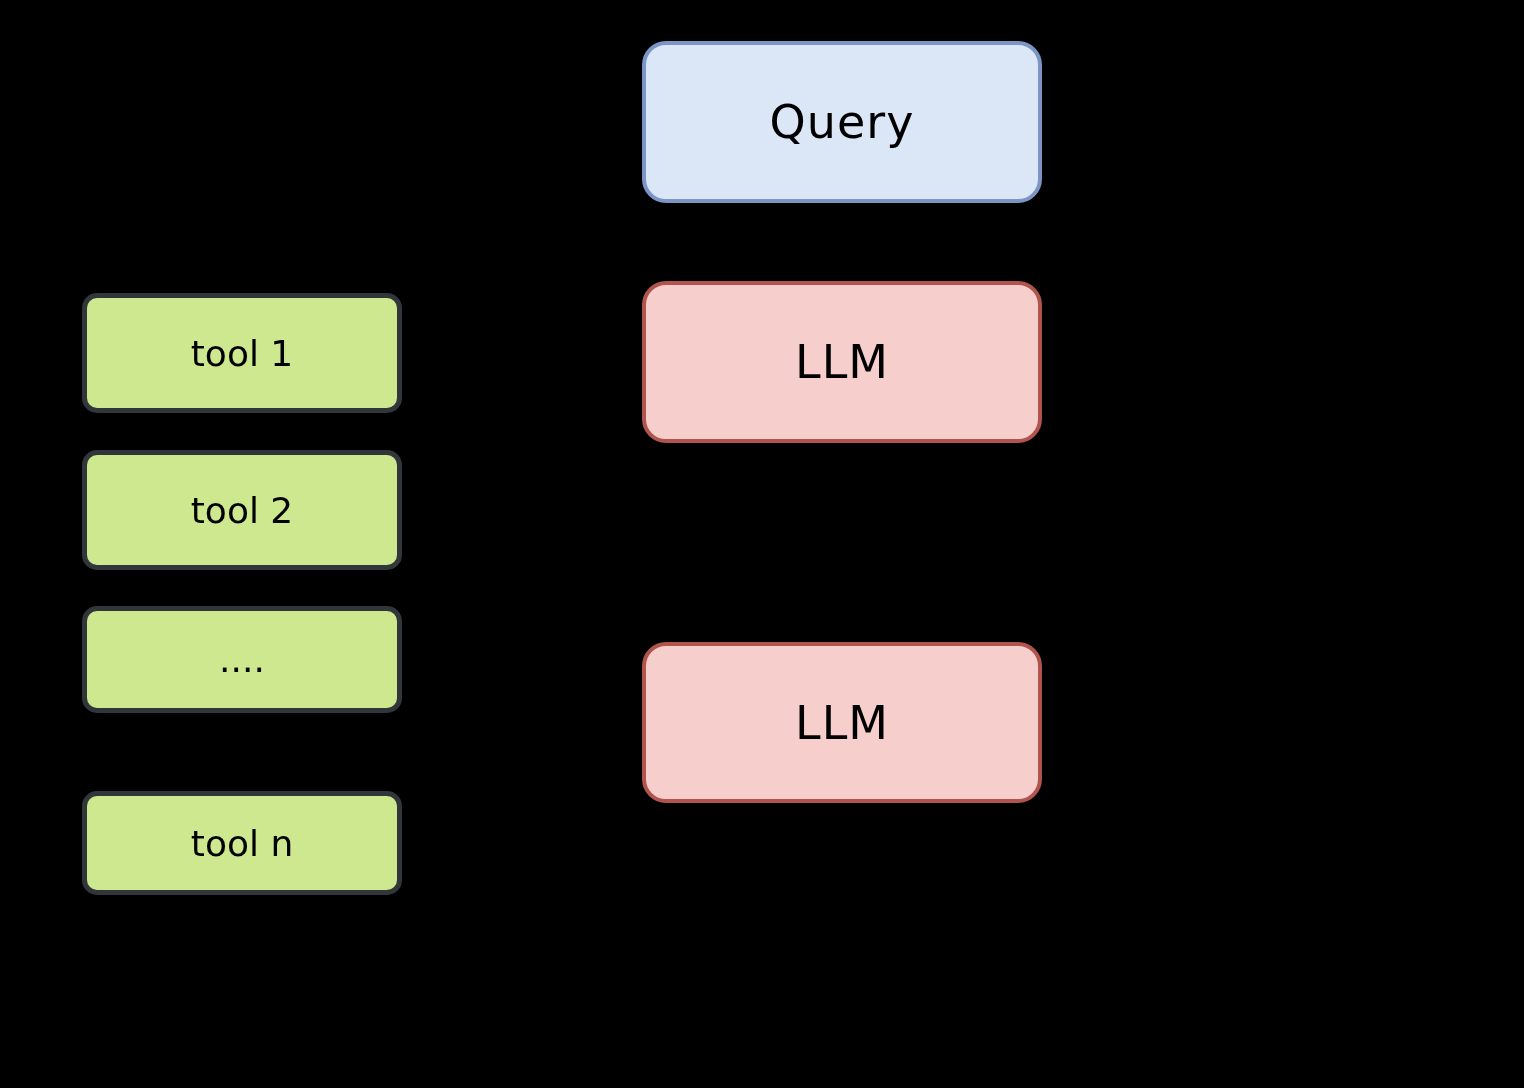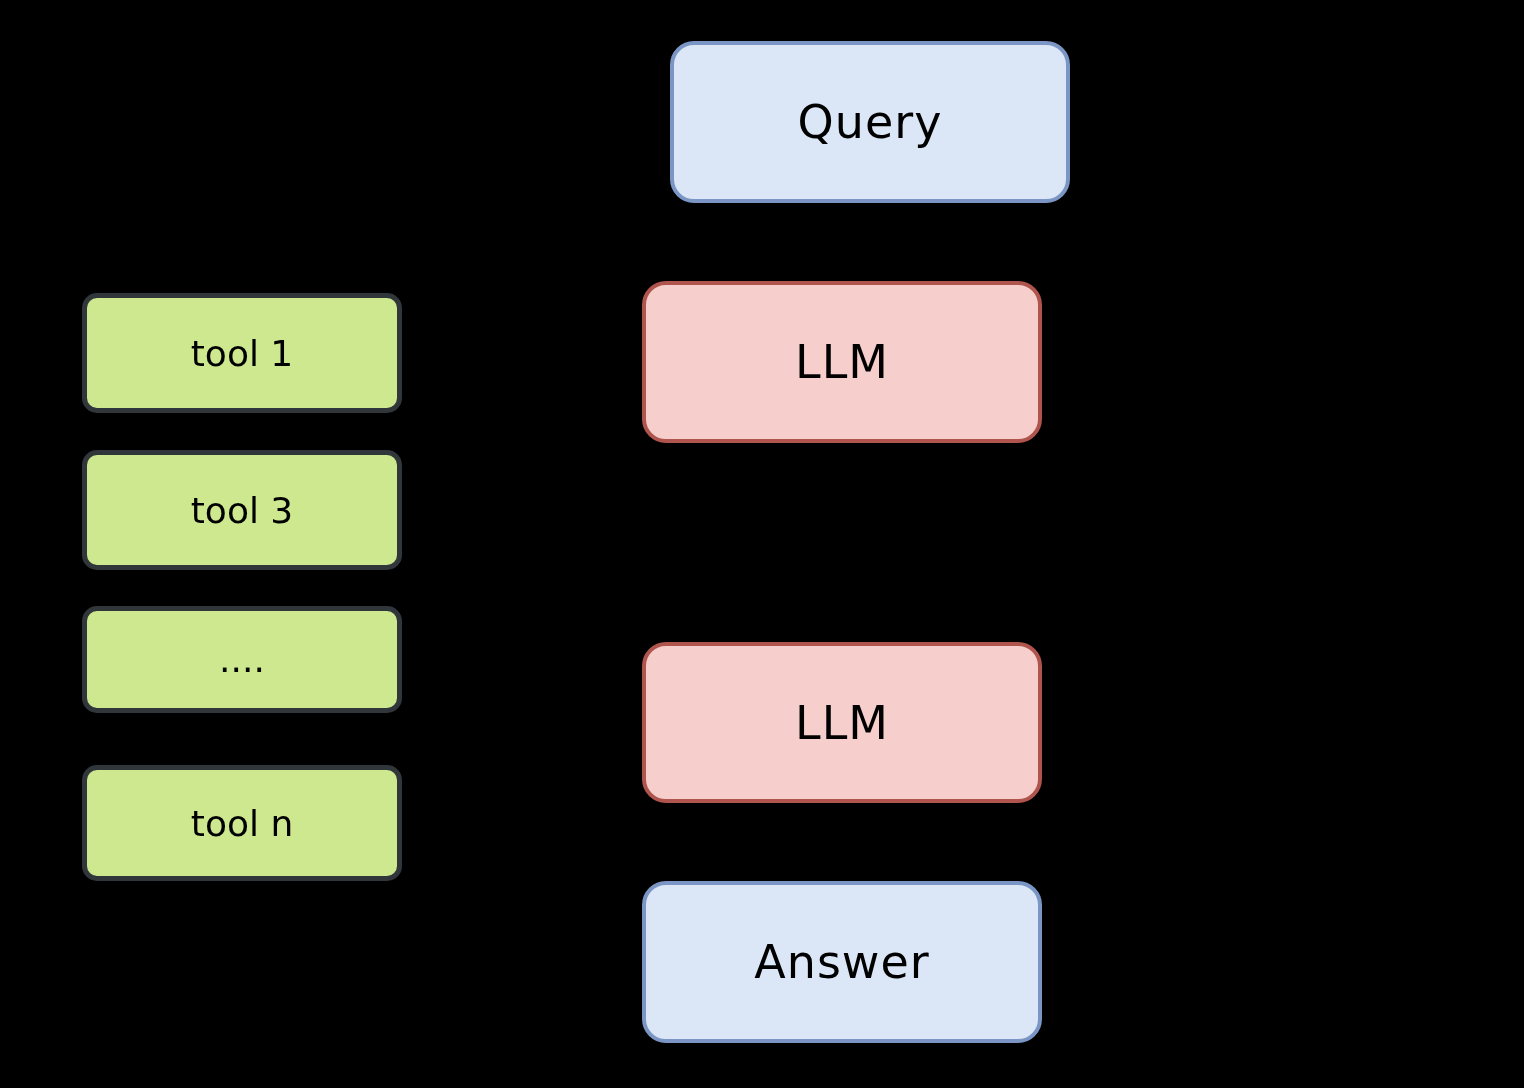--- a/index.html
+++ b/index.html
@@ -47,41 +47,41 @@
   }
   
   .node.tool {
     width: 320px;
     height: 120px;
     background: var(--tool-fill, #cde88f);
     border: 5px solid var(--tool-border, #31363b);
     border-radius: 15px;
     font-size: 36px;
   }
-  #node-query  { left: 642px; top: 41px; margin-left: 28px;  }
+  #node-query  { left: 642px; top: 41px;  }
   #node-llm-1  { left: 642px; top: 281px; }
   #node-llm-2  { left: 642px; top: 642px; height: 161px; }
   #node-answer { left: 642px; top: 881px; }
   #node-tool-1 { left: 82px;  top: 293px; }
   #node-tool-2 { left: 82px;  top: 450px; }
   #node-dots   { left: 82px;  top: 606px; height: 107px; }
-  #node-tool-n { left: 82px;  top: 765px; height: 116px; }
+  #node-tool-n { left: 82px;  top: 791px; height: 104px; }
   .node-label { display: inline-block; }
 </style>
 </head>
 <body>
 
 <div class="canvas">
 
   <div class="node tool" id="node-tool-1">
     <span class="node-label">tool 1</span>
   </div>
 
   <div class="node tool" id="node-tool-2">
-    <span class="node-label">tool 3</span>
+    <span class="node-label">tool 2</span>
   </div>
 
   <div class="node tool" id="node-dots">
     <span class="node-label">....</span>
   </div>
 
   <div class="node tool" id="node-tool-n">
     <span class="node-label">tool n</span>
   </div>
 
@@ -90,17 +90,14 @@
   </div>
 
   <div class="node llm" id="node-llm-1">
     <span class="node-label">LLM</span>
   </div>
 
   <div class="node llm" id="node-llm-2">
     <span class="node-label">LLM</span>
   </div>
 
-  <div class="node io" id="node-answer">
-    <span class="node-label">Answer</span>
-  </div>
 
 </div>
 
 </body></html>

